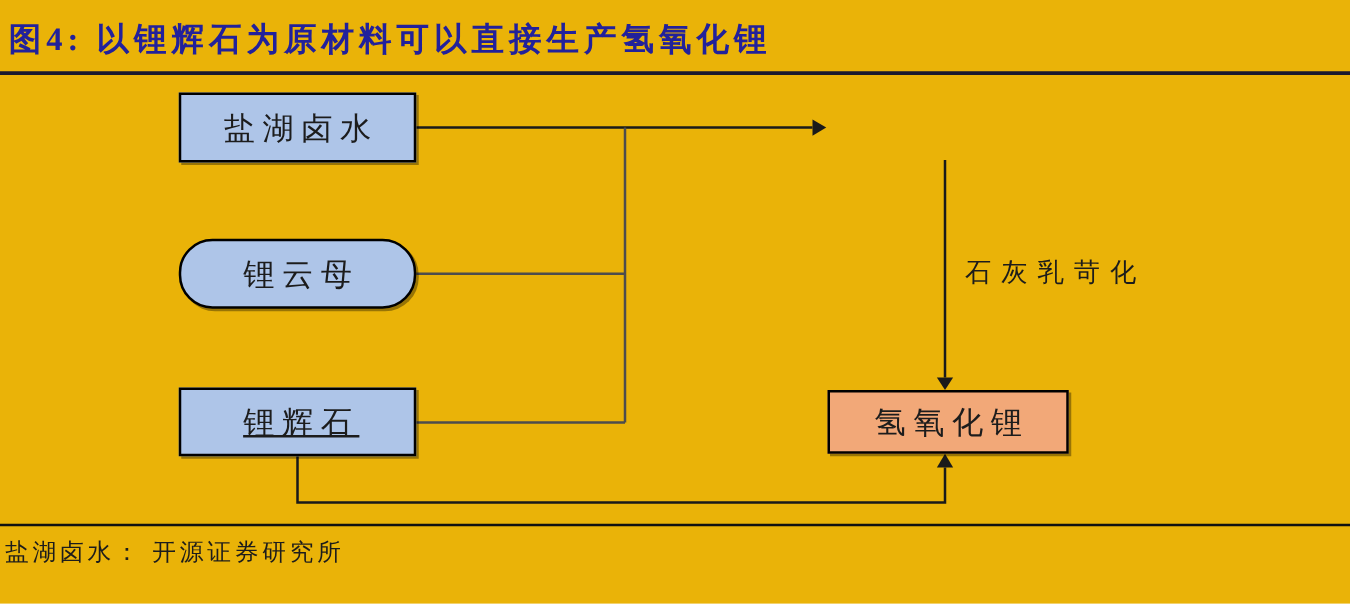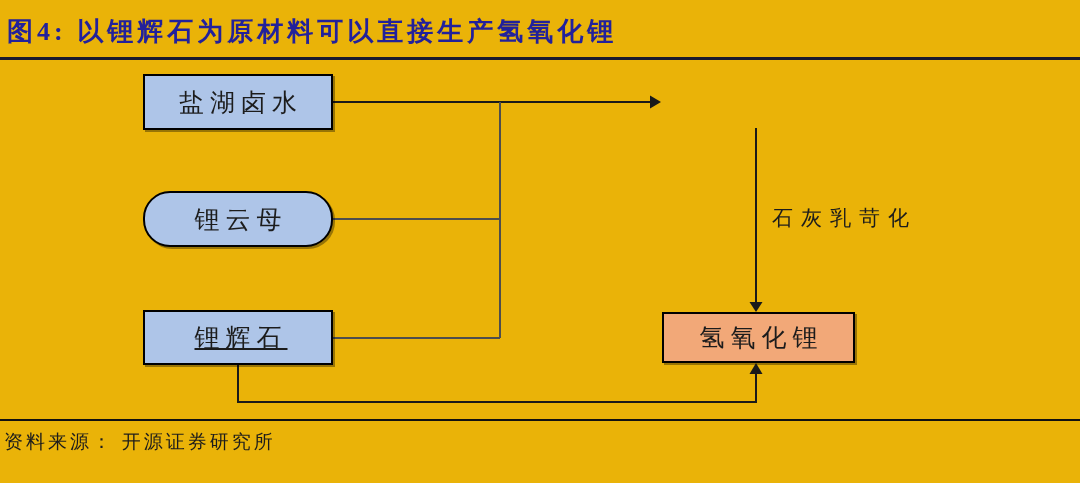--- a/index.html
+++ b/index.html
@@ -111,15 +111,15 @@
   <div class="node node-blue n-spodumene">
     <span>锂辉石</span>
   </div>
   <div class="node node-orange n-hydroxide">
     <span>氢氧化锂</span>
   </div>
 
   <div class="edge-label">石灰乳苛化</div>
 
   <div class="bottom-rule"></div>
-  <div class="source-line">资料来源： 开源证券研究所</div>
+  <div class="source-line">盐湖卤水： 开源证券研究所</div>
 
 </div>
 
 </body></html>

